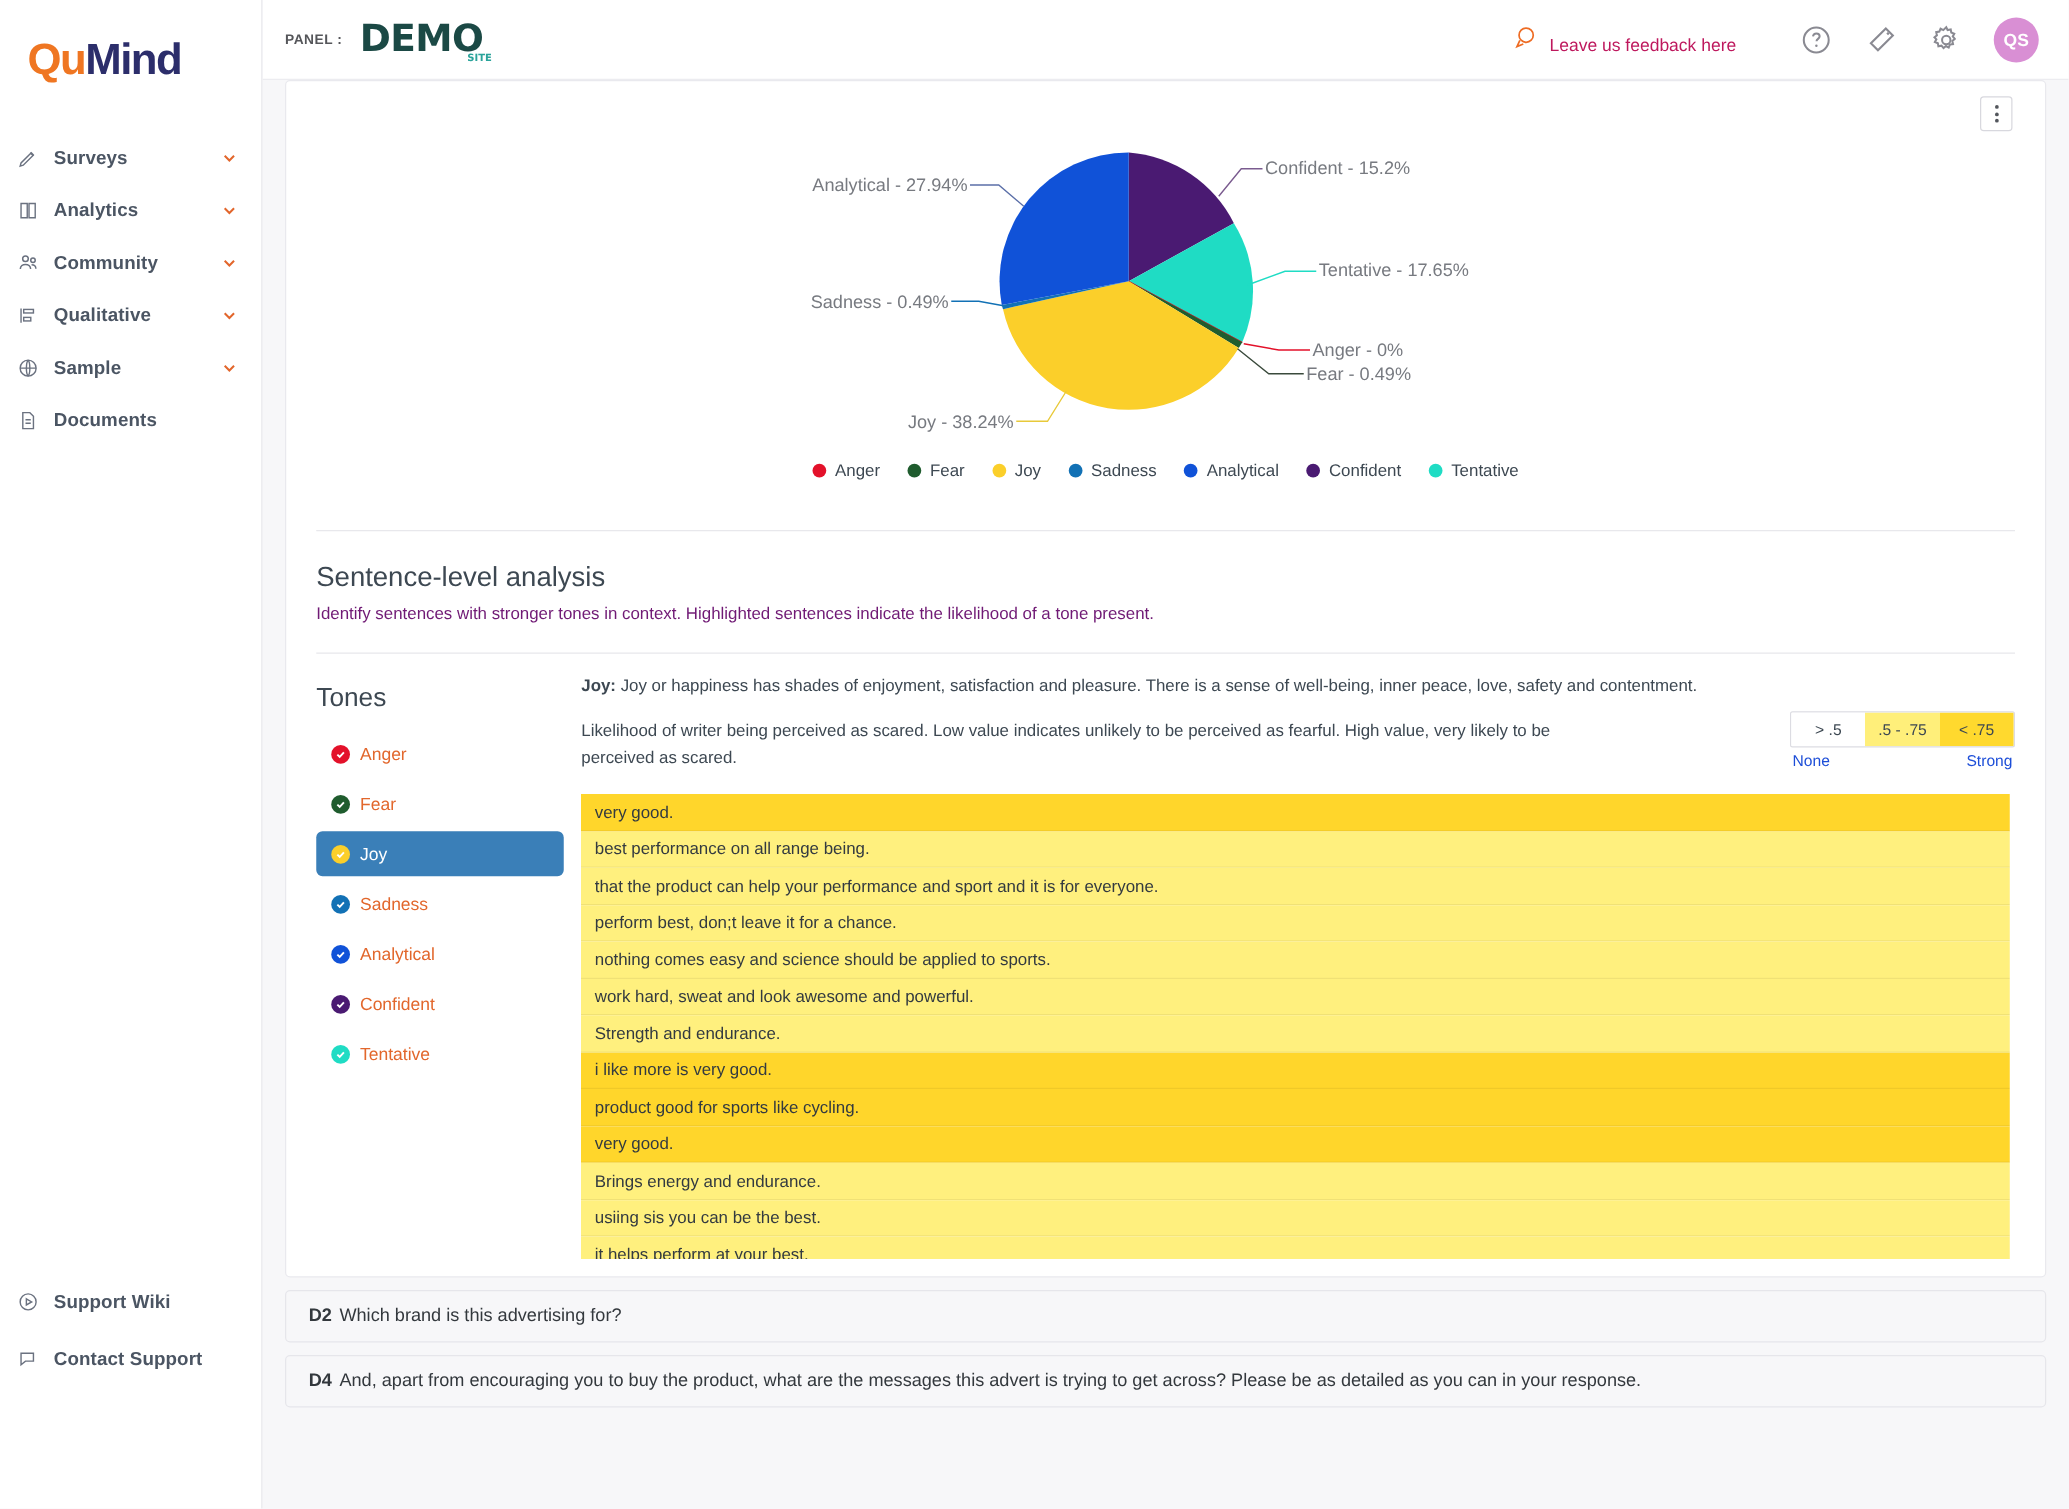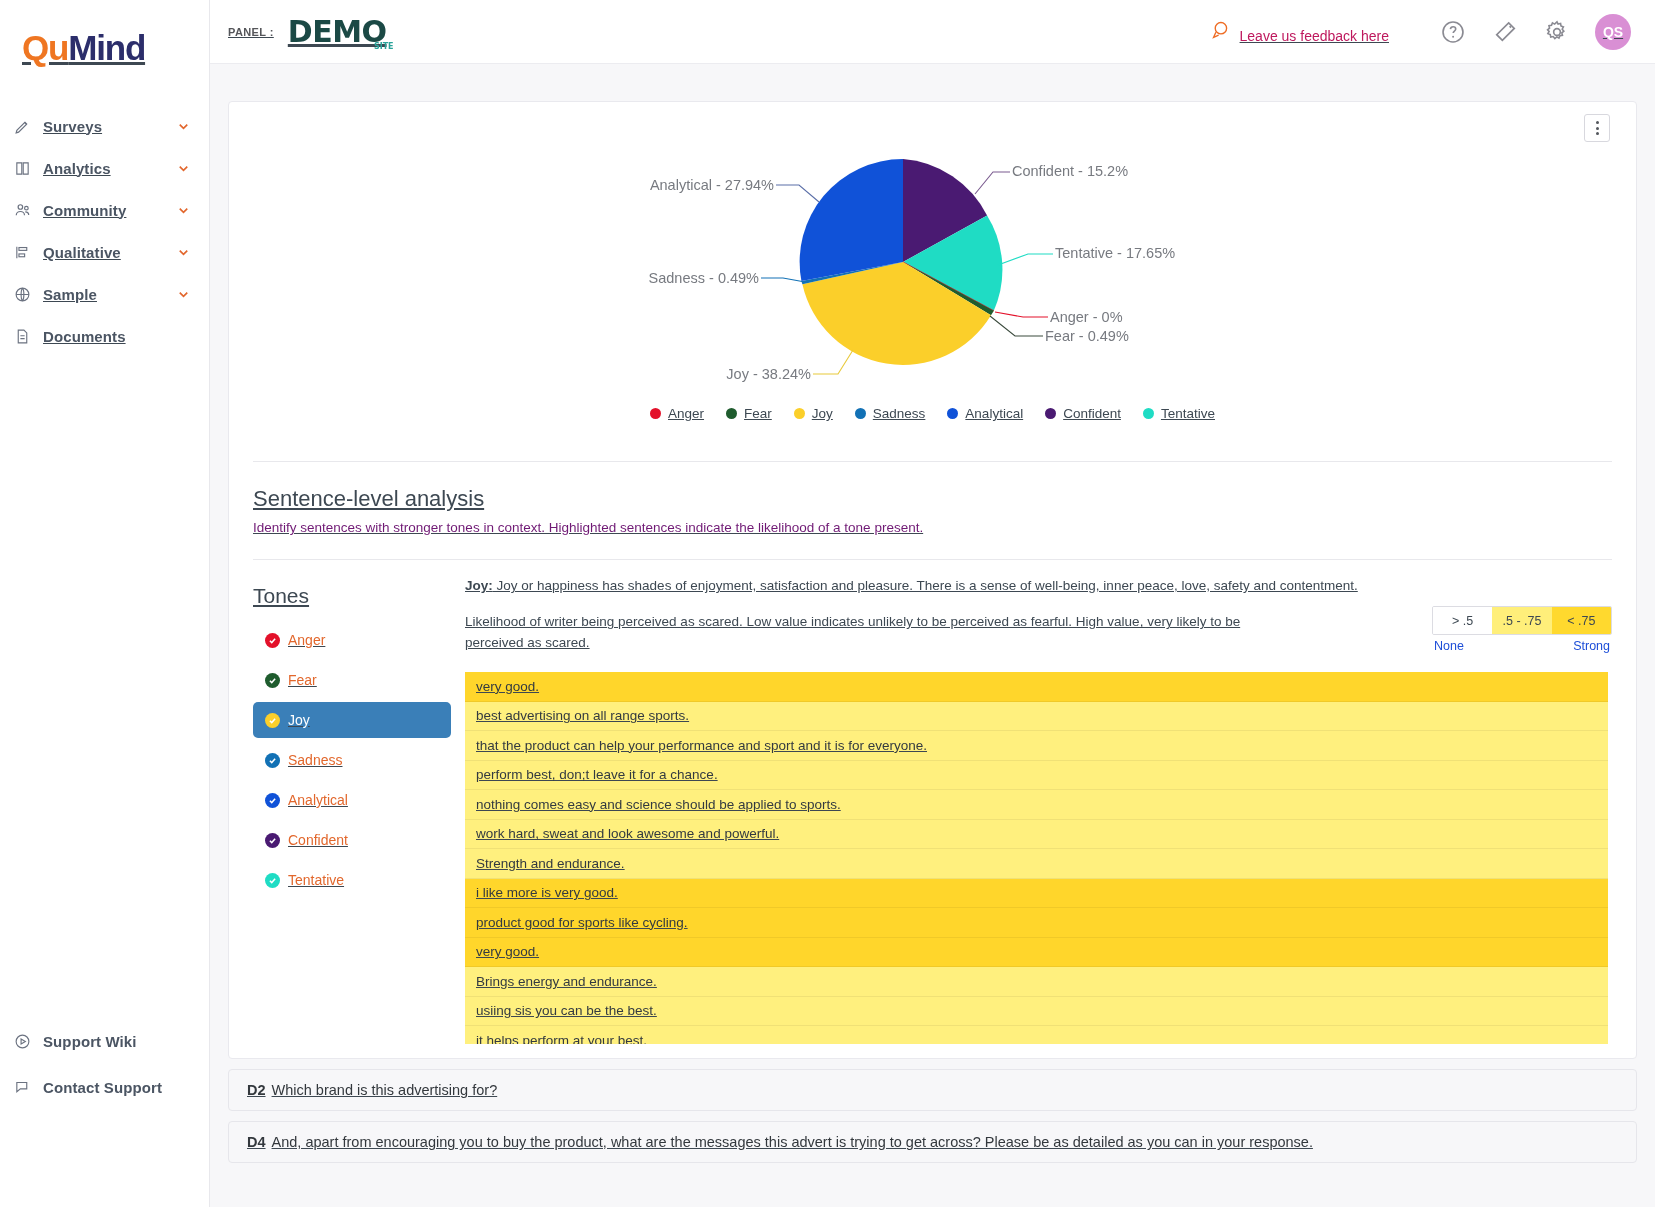--- a/index.html
+++ b/index.html
@@ -3,21 +3,21 @@
 <meta charset="utf-8">
 <style>
   * { box-sizing: border-box; margin: 0; padding: 0; }
   html, body { width: 1655px; height: 1207px; overflow: hidden; }
   body {
     font-family: "Liberation Sans", sans-serif;
     background: #f7f7f9;
     color: #3d4852;
     font-size: 14px;
   }
-  .app { display: flex; width: 1655px; height: 927px; text-decoration: underline; }
+  .app { display: flex; width: 1655px; height: 927px; }
 
   
   .sidebar {
     width: 210px; min-width: 210px; height: 1207px;
     background: #ffffff;
     border-right: 1px solid #e8e8ec;
     display: flex; flex-direction: column;
     position: relative;
   }
   .logo-wrap { padding: 30px 0 0 22px; height: 92px; }
@@ -41,21 +41,21 @@
     font-size: 15px; font-weight: bold; color: #4b5563;
     margin-left: 7px; flex: 1; letter-spacing: .1px;
   }
   .nav-caret { color: #e2662c; font-size: 13px; line-height: 1; }
   .nav-caret svg { display: block; }
 
   .sidebar-bottom { position: absolute; bottom: 90px; left: 0; right: 0; margin-top: 41px; }
   .sidebar-bottom .nav-item { margin-bottom: 14px; }
 
   
-  .main { flex: 1; height: 1207px; display: flex; flex-direction: column; background:#f7f7f9;gap:37px; }
+  .main { flex: 1; height: 1207px; display: flex; flex-direction: column; background:#f7f7f9; }
 
   .topbar {
     height: 64px; min-height: 64px; background: #fff;
     display: flex; align-items: center;
     border-bottom: 1px solid #ececf0;
     padding: 0 24px 0 18px;
   }
   .panel-label {
     font-size: 11px; font-weight: bold; color: #55565a; letter-spacing: .4px;
     margin-right: 14px;
@@ -505,21 +505,21 @@
                   <div class="s2">&lt; .75</div>
                 </div>
                 <div class="scale-labels">
                   <span>None</span>
                   <span>Strong</span>
                 </div>
               </div>
 
               <div class="sentences">
                 <div class="sent-row strong">very good.</div>
-                <div class="sent-row mid">best advertising on all range sports.</div>
+                <div class="sent-row mid">best performance on all range being.</div>
                 <div class="sent-row mid">that the product can help your performance and sport and it is for everyone.</div>
                 <div class="sent-row mid">perform best, don;t leave it for a chance.</div>
                 <div class="sent-row mid">nothing comes easy and science should be applied to sports.</div>
                 <div class="sent-row mid">work hard, sweat and look awesome and powerful.</div>
                 <div class="sent-row mid">Strength and endurance.</div>
                 <div class="sent-row strong">i like more is very good.</div>
                 <div class="sent-row strong">product good for sports like cycling.</div>
                 <div class="sent-row strong">very good.</div>
                 <div class="sent-row mid">Brings energy and endurance.</div>
                 <div class="sent-row mid">usiing sis you can be the best.</div>

